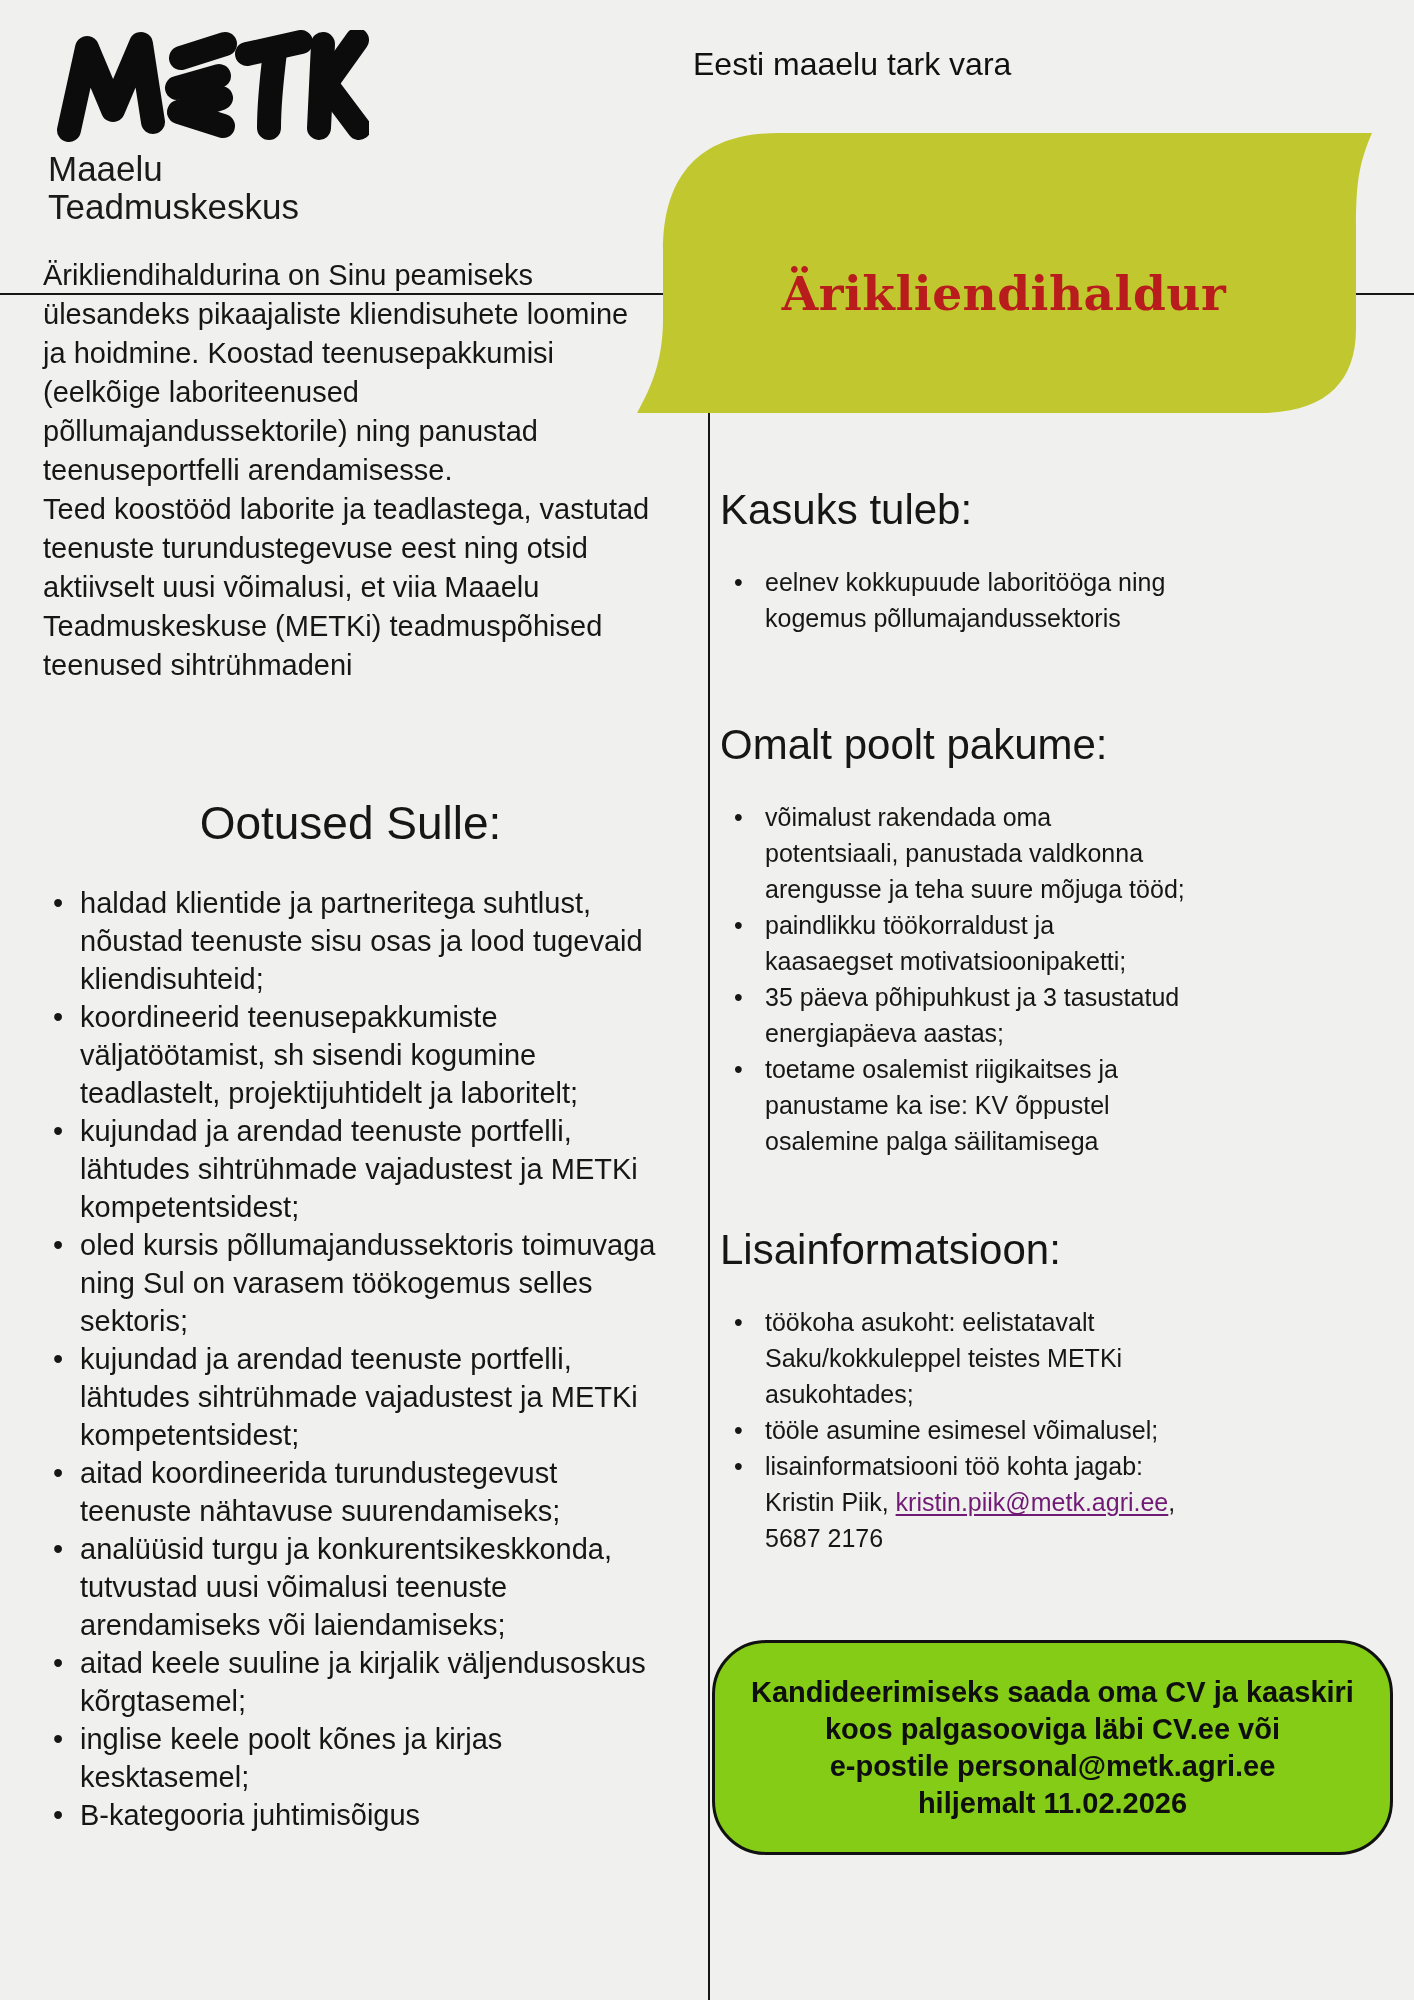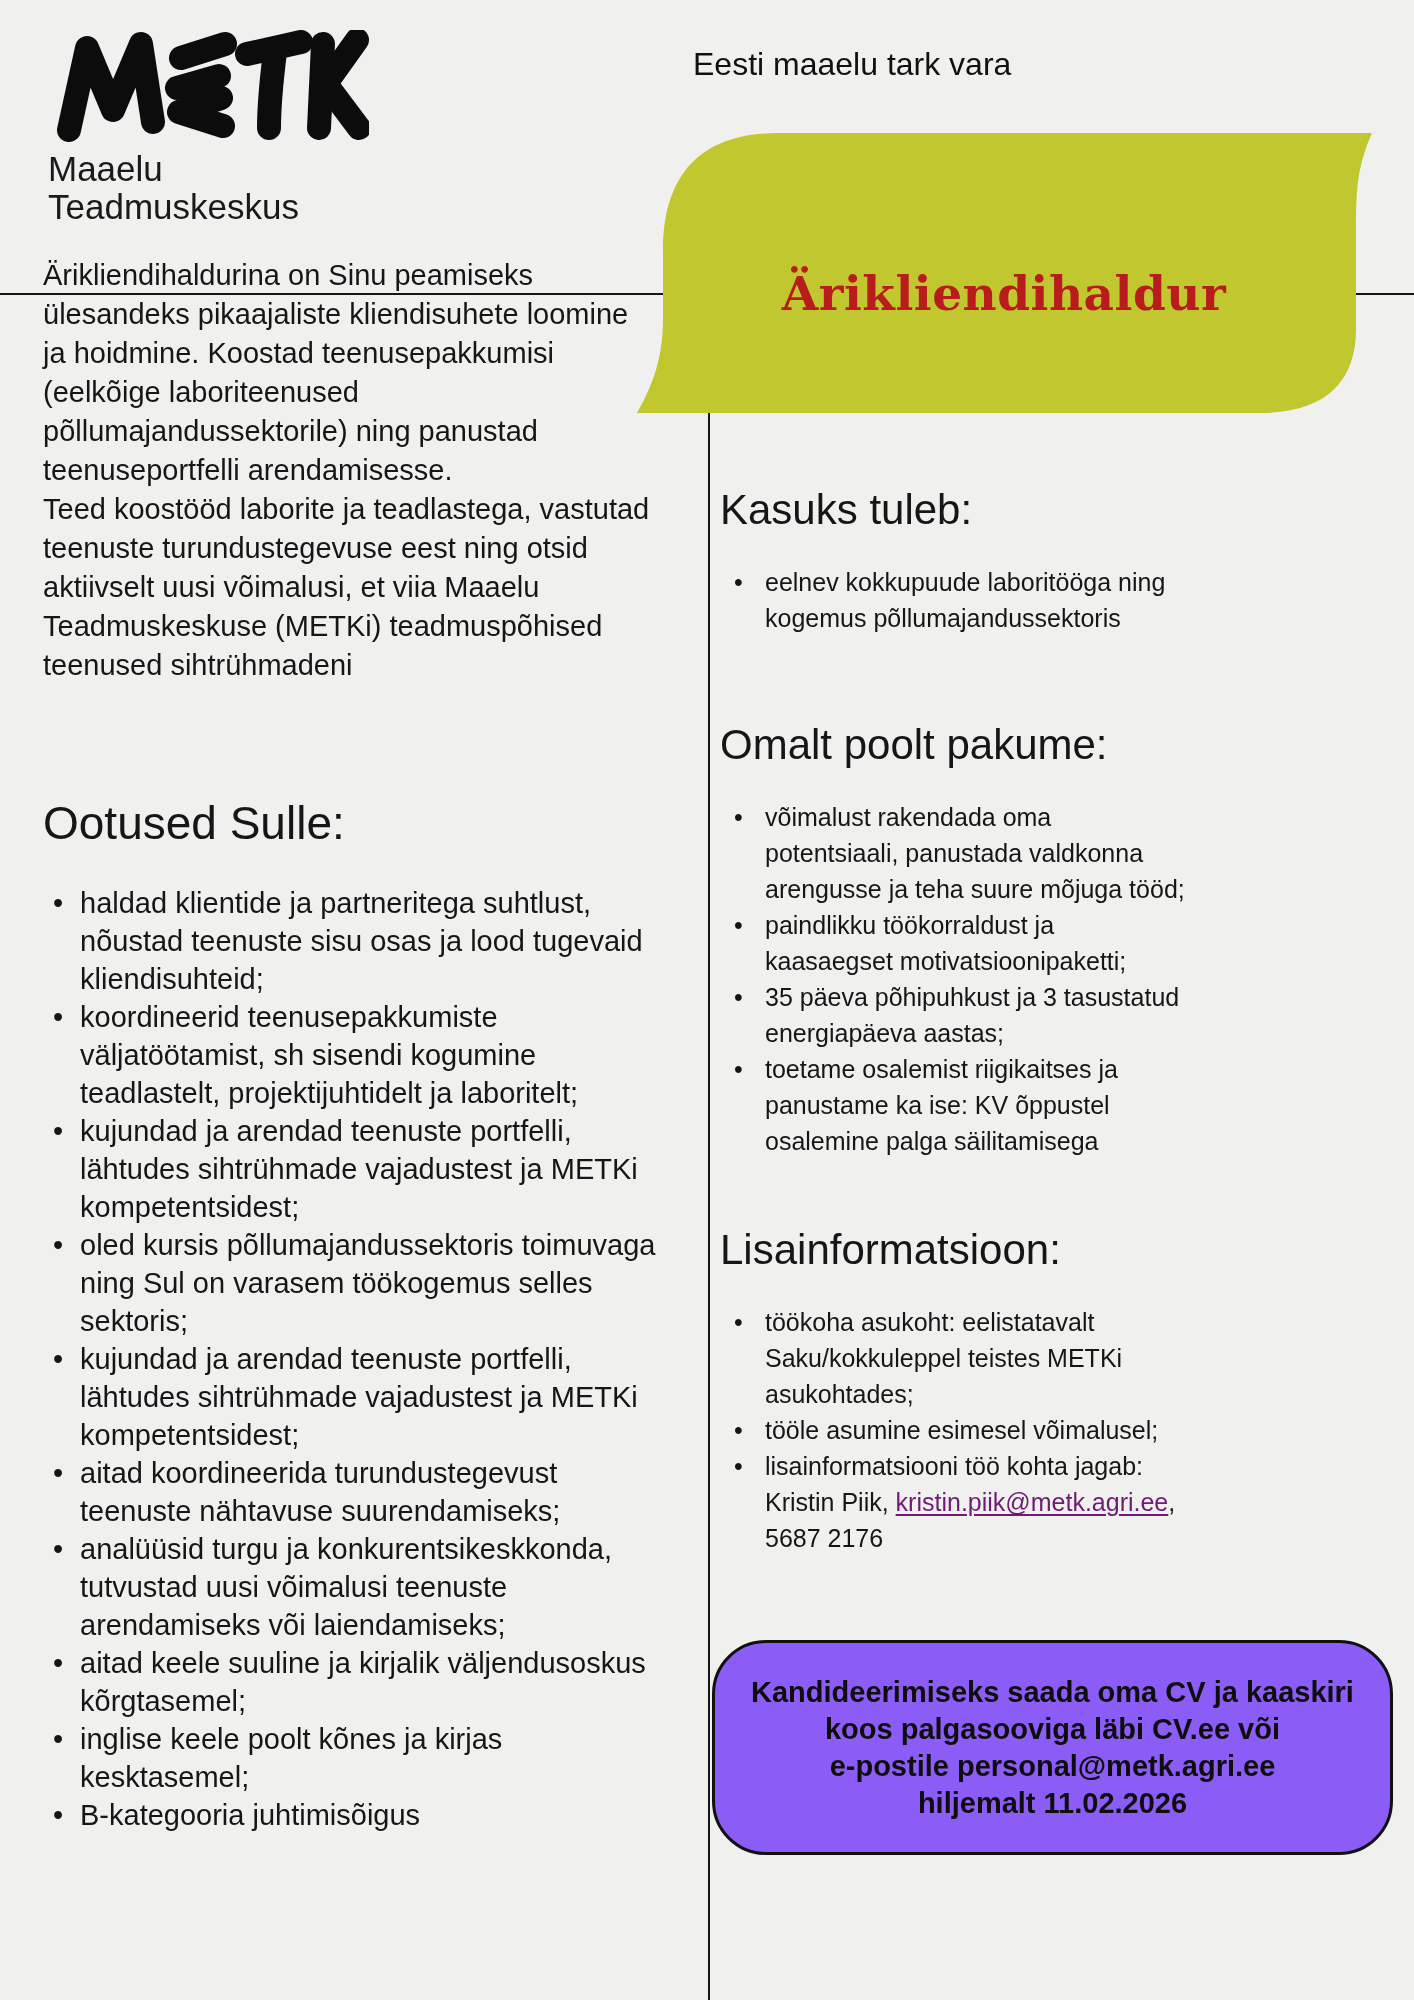--- a/index.html
+++ b/index.html
@@ -24,21 +24,21 @@
   .blob{left:630px;top:131px;width:748px;height:284px;}
   .job-title{
     left:630px;top:266px;width:748px;text-align:center;
     font-family:"DejaVu Serif", serif;font-weight:700;
     font-size:47px;color:#b91c1c;letter-spacing:.5px;
   }
 
   
   .left-col{left:43px;top:256px;width:615px;}
   .intro p{margin:0;font-size:29px;line-height:39px;color:#161616;}
-  h2.lh{font-weight:400;font-size:46px;color:#161616;margin:112px 0 0 0;line-height:1.15;}
+  h2.lh{font-weight:400;font-size:46px;color:#161616;margin:112px 0 0 0;line-height:1.15;text-align:center;}
   h2.rh{font-weight:400;font-size:42px;color:#161616;margin:0;line-height:48px;}
   ul.blist{list-style:none;margin:34px 0 0 0;padding:0;}
   ul.blist li{
     position:relative;padding-left:37px;margin:0;
     font-size:29px;line-height:38px;color:#161616;
   }
   ul.blist li::before{
     content:"\2022";position:absolute;left:10px;top:0;
     font-size:29px;line-height:38px;color:#161616;
   }
@@ -51,21 +51,21 @@
   .sec-kasuks{top:486px;}
   .sec-pakume{top:721px;}
   .sec-lisainfo{top:1226px;}
   .contact-li{position:relative;padding-left:45px;font-size:25px;line-height:36px;color:#161616;width:420px;}
   .contact-li::before{content:"\2022";position:absolute;left:14px;top:0;}
   .email-link{color:#701a75;text-decoration:underline;text-underline-offset:3px;}
 
   
   .apply-box{
     left:712px;top:1640px;width:681px;height:215px;box-sizing:border-box;
-    background:#8b5cf6;border:3px solid #111;border-radius:54px;
+    background:#84cc16;border:3px solid #111;border-radius:54px;
     display:flex;flex-direction:column;justify-content:center;align-items:center;
   }
   .apply-box div{font-size:29px;line-height:37px;font-weight:700;color:#0e0e0e;text-align:center;}
 
   .sr{position:absolute;width:1px;height:1px;overflow:hidden;clip:rect(0 0 0 0);}
 </style>
 </head>
 <body>
 
 <div class="abs hline"></div>

